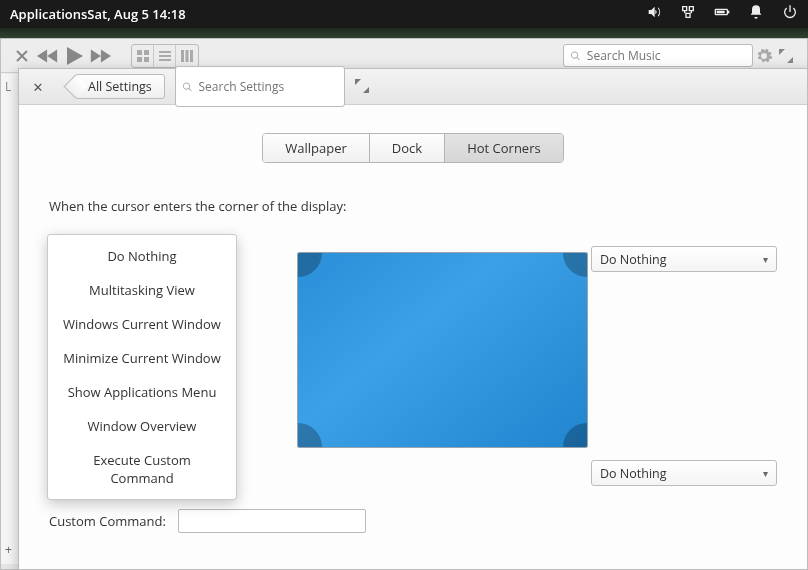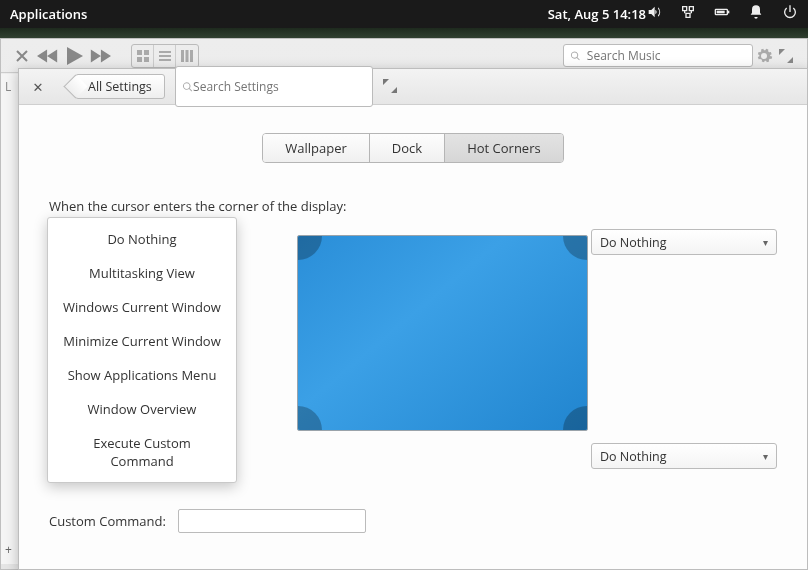--- a/index.html
+++ b/index.html
@@ -1,21 +1,21 @@
 <!DOCTYPE html>
 <html><head>
 <meta charset="utf-8">
 <style>
   * { box-sizing: border-box; margin: 0; padding: 0; font-family: "Open Sans", "Segoe UI", sans-serif; }
   body { width: 808px; height: 570px; background: #2a2a2a; overflow: hidden; position: relative; }
 
   
   .top-panel { height: 28px; background: #1a1a1a; color: #fff; display: flex; align-items: center; font-size: 13px; font-weight: 600; padding: 4px 10px; }
   .top-panel .left { flex: 0 0 auto; }
-  .top-panel .center { flex: 1; text-align: right; }
+  .top-panel .center { flex: 1; text-align: left; }
   .top-panel .right { flex: 0 0 auto; display: flex; gap: 18px; align-items: center; }
   .top-panel .icon { width: 16px; height: 16px; fill: #eee; }
 
   
   .music-window { position: absolute; left: 0; top: 38px; width: 808px; height: 532px; background: linear-gradient(#ededed,#e5e5e5); border: 1px solid #bfbfbf; }
   .music-header { height: 34px; display: flex; align-items: center; padding: 0 10px; border-bottom: 1px solid #ccc; }
   .music-header .ctl-btn { width: 22px; height: 22px; display: flex; align-items: center; justify-content: center; }
   .music-header .ctl-btn svg { fill: #888; }
   .music-header .playback { display:flex; gap:4px; margin-left:4px;}
   .music-header .spacer { flex:1; }
@@ -28,34 +28,34 @@
   .music-sidebar { position:absolute; left:0; top:35px; width:18px; height:490px; background:#f5f5f5; border-right:1px solid #ddd; color:#666; font-size:12px; }
   .music-sidebar .add { position:absolute; bottom:6px; left:4px; }
 
   
   .settings-window { position:absolute; left:18px; top:68px; width:790px; height:502px; background:#fdfdfd; border:1px solid #bdbdbd; box-shadow:0 3px 12px rgba(0,0,0,.25); }
   .settings-header { height:36px; background:linear-gradient(#f3f3f3,#e6e6e6); border-bottom:1px solid #cfcfcf; display:flex; align-items:center; padding:0 10px; gap:10px; }
   .close-btn { width:18px; height:18px; display:flex; align-items:center; justify-content:center; color:#555; font-size:13px; cursor:pointer;}
   .breadcrumb-btn { border:1px solid #bbb; background:linear-gradient(#fff,#eee); border-radius:3px; padding:3px 12px; font-size:12.5px; color:#333; position:relative; cursor:pointer;}
   .breadcrumb-btn::before { content:""; position:absolute; left:-9px; top:3px; width:16px; height:16px; background:linear-gradient(#fff,#eee); border-left:1px solid #bbb; border-bottom:1px solid #bbb; transform:rotate(45deg); }
   .settings-title { flex:1; text-align:center; font-size:13px; font-weight:600; color:#333; }
-  .search-settings { border:1px solid #bbb; border-radius:3px; background:#fff; padding:11px 6px; display:flex; align-items:center; width:198px;}
+  .search-settings { border:1px solid #bbb; border-radius:3px; background:#fff; padding:11px 6px; display:flex; align-items:center; gap:6px; width:170px;}
   .search-settings input { border:none; outline:none; font-size:12px; color:#888; width:100%; background:transparent;}
   .maximize-icn svg { fill:#777; }
 
   
   .tabs-row { display:flex; justify-content:center; margin-top:28px; }
   .tab-group { display:flex; border:1px solid #b5b5b5; border-radius:4px; overflow:hidden; }
   .tab-group .tab { padding:5px 22px; font-size:13px; color:#333; background:linear-gradient(#fdfdfd,#f0f0f0); border-right:1px solid #b5b5b5; cursor:pointer;}
   .tab-group .tab:last-child { border-right:none; }
   .tab-group .tab.active { background:linear-gradient(#e3e3e3,#d6d6d6); }
 
   
   .settings-body { padding: 34px 30px 0 30px; position:relative; font-size:13px; color:#333; }
-  .instruction { margin-bottom:2px; }
+  .instruction { margin-bottom:19px; }
 
   .corner-layout { position:relative; width:100%; height:260px;text-align:center; }
   .monitor { position:absolute; left:248px; top:18px; width:291px; height:196px; background:linear-gradient(140deg,#2a8ed8,#3ba0e6 40%,#2185cf); border:1px solid #9aa3aa; border-radius:2px; }
   .monitor .dot { position:absolute; width:48px; height:48px; border-radius:50%; background:rgba(0,0,0,.25); }
   .monitor .tl { top:-24px; left:-24px; }
   .monitor .tr { top:-24px; right:-24px; }
   .monitor .bl { bottom:-24px; left:-24px; }
   .monitor .br { bottom:-24px; right:-24px; }
   .monitor-clip { position:absolute; inset:0; overflow:hidden; border-radius:2px;}
 

